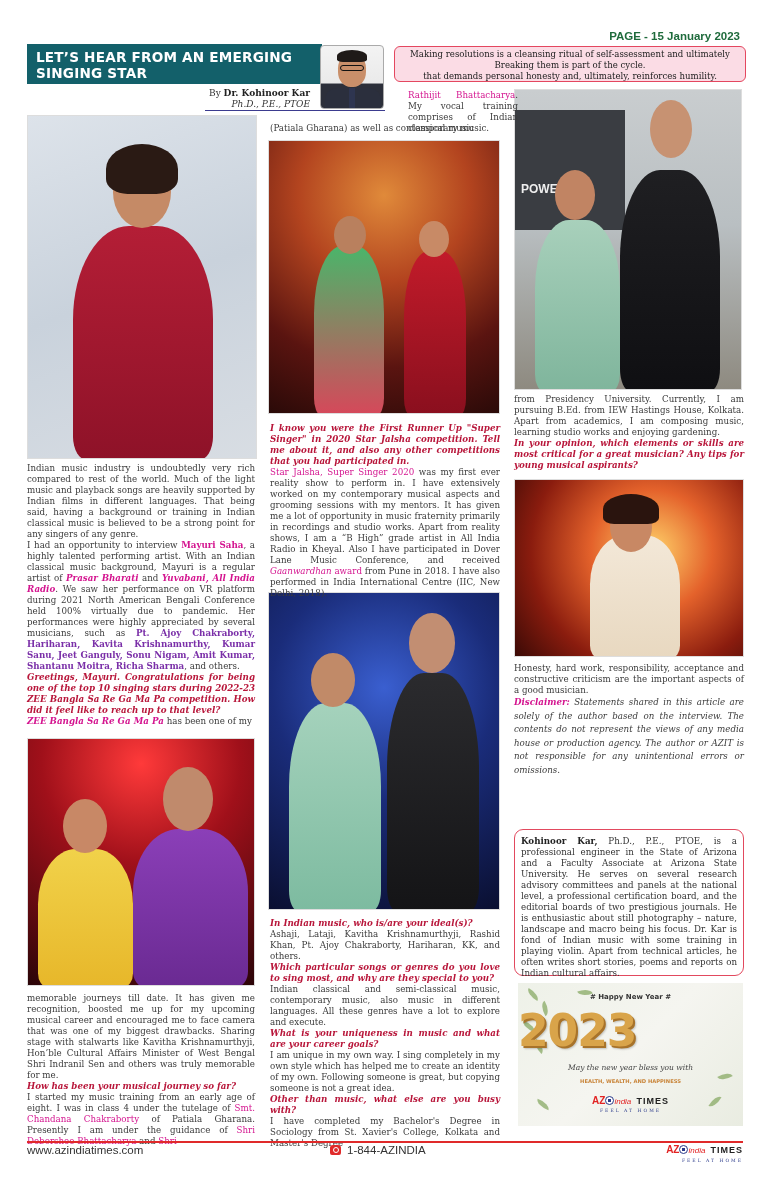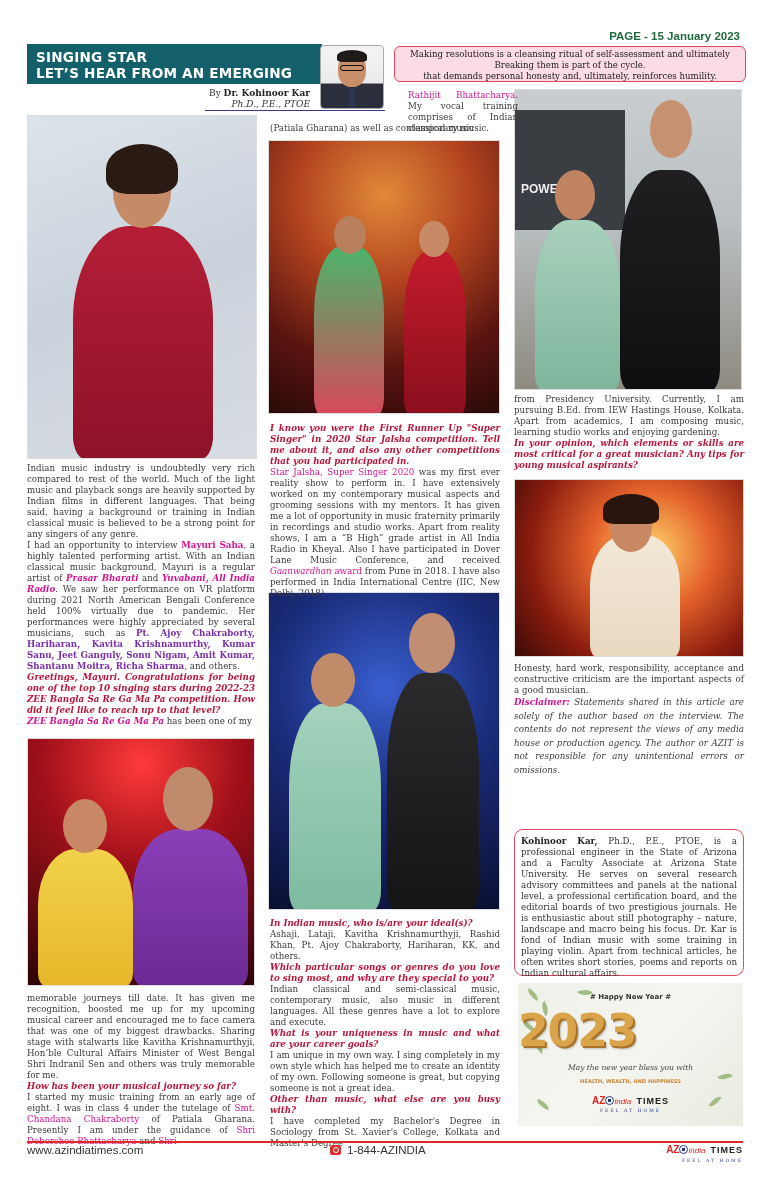--- a/index.html
+++ b/index.html
@@ -74,22 +74,22 @@
   .phone-icon { display: inline-block; width: 11px; height: 10px; background: #e02a2a; border-radius: 3px 3px 2px 2px; margin-right: 6px; vertical-align: -1px; position: relative; }
   .phone-icon::after { content: ""; position: absolute; left: 3px; top: 2px; width: 4px; height: 4px; border-radius: 50%; border: 1px solid #fff; }
   .footer-logo { left: 650px; top: 1143px; width: 93px; text-align: right; line-height: 10px; }
 </style>
 </head>
 <body>
 
 <div class="abs page-date">PAGE - 15 January 2023</div>
 
 <div class="abs title-bar">
+  <div>LET’S HEAR FROM AN EMERGING</div>
   <div>SINGING STAR</div>
-  <div>LET’S HEAR FROM AN EMERGING</div>
 </div>
 
 <div class="abs author-photo">
   <div class="suit"></div>
   <div class="tie"></div>
   <div class="face"></div>
   <div class="hair"></div>
   <div class="glasses"></div>
 </div>
 

